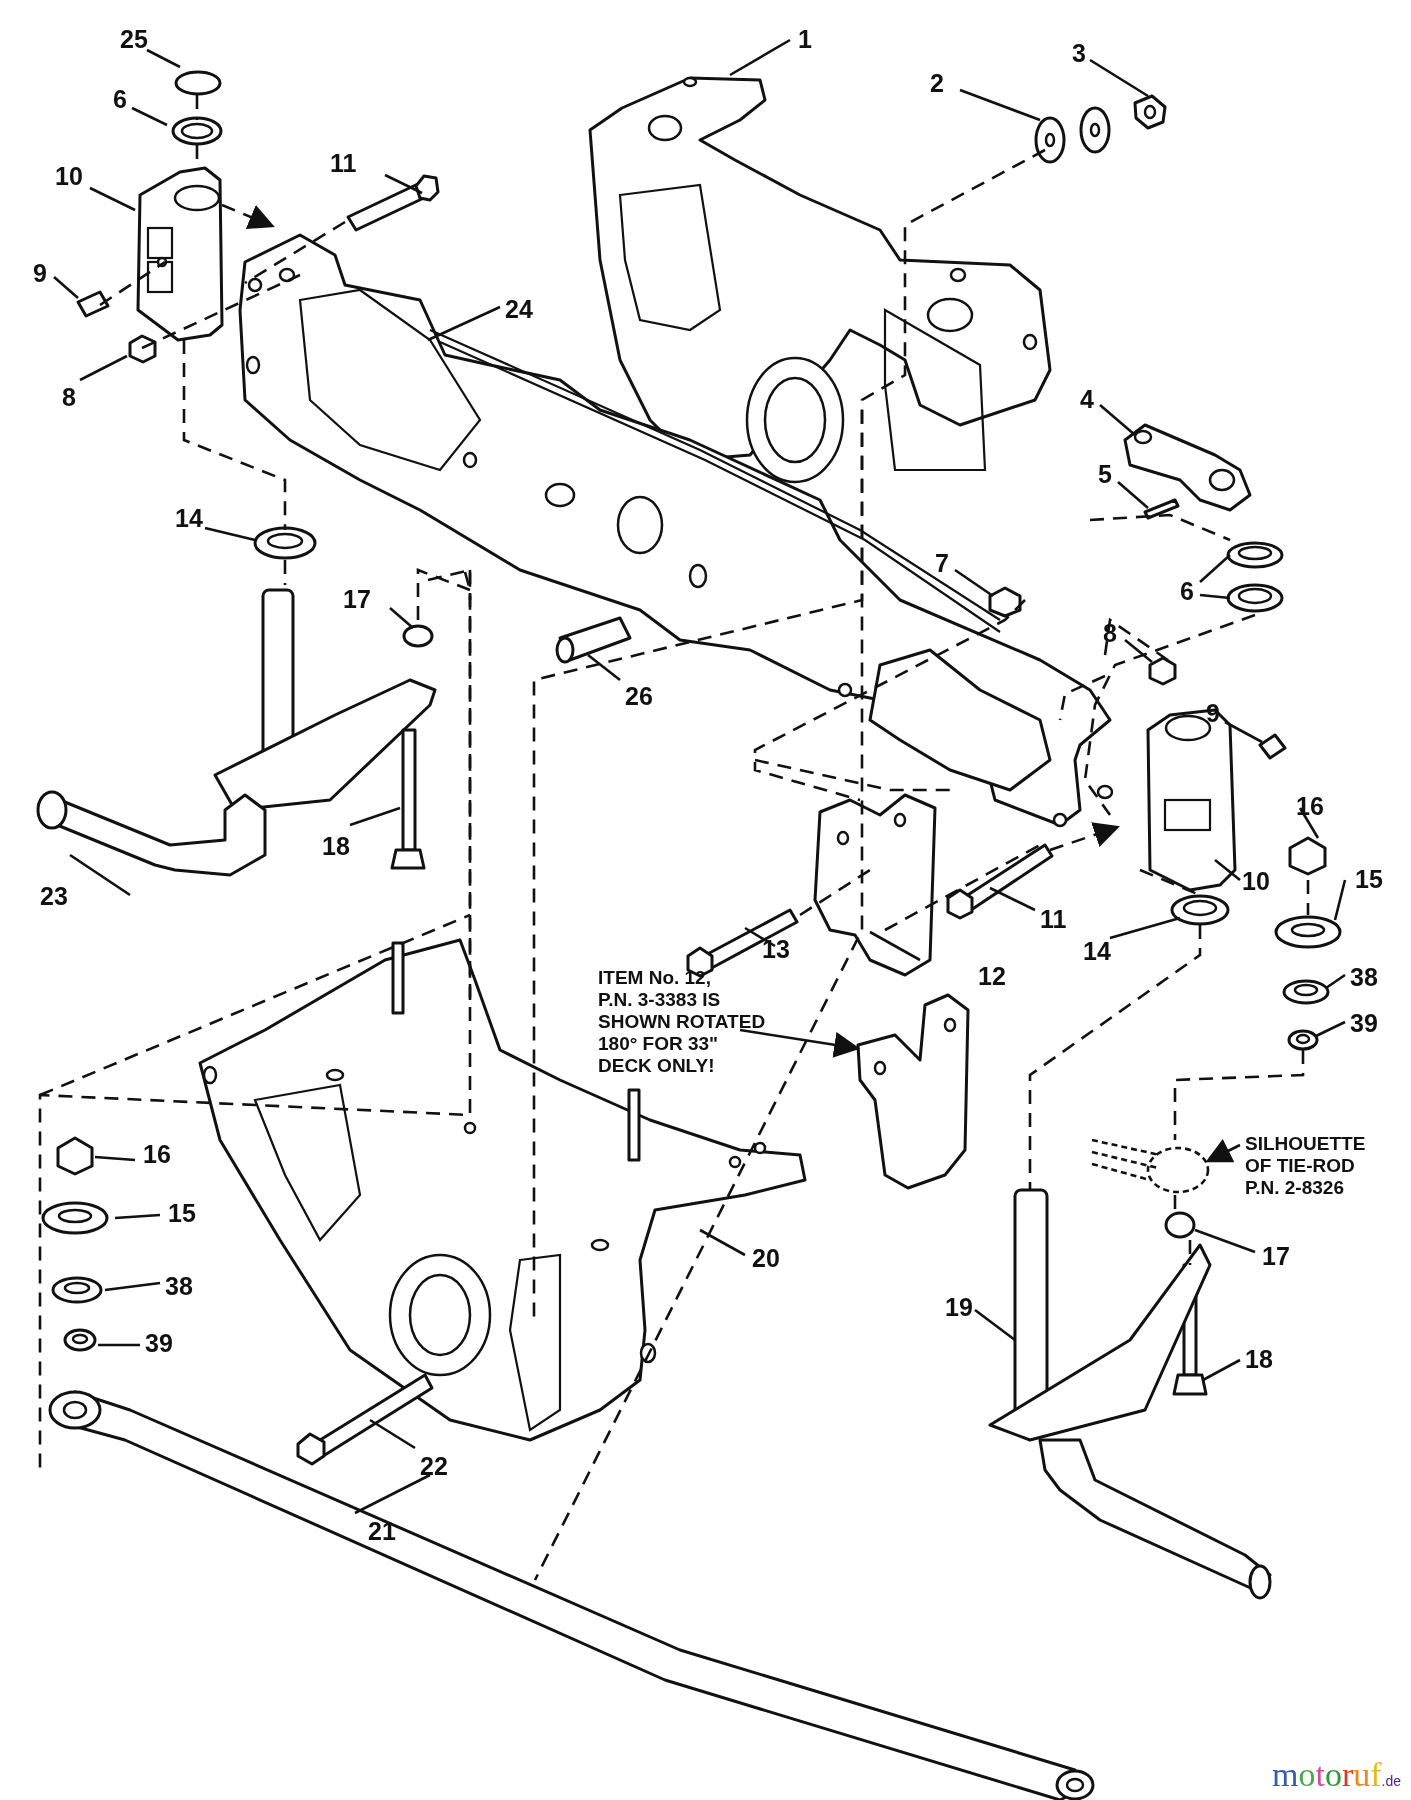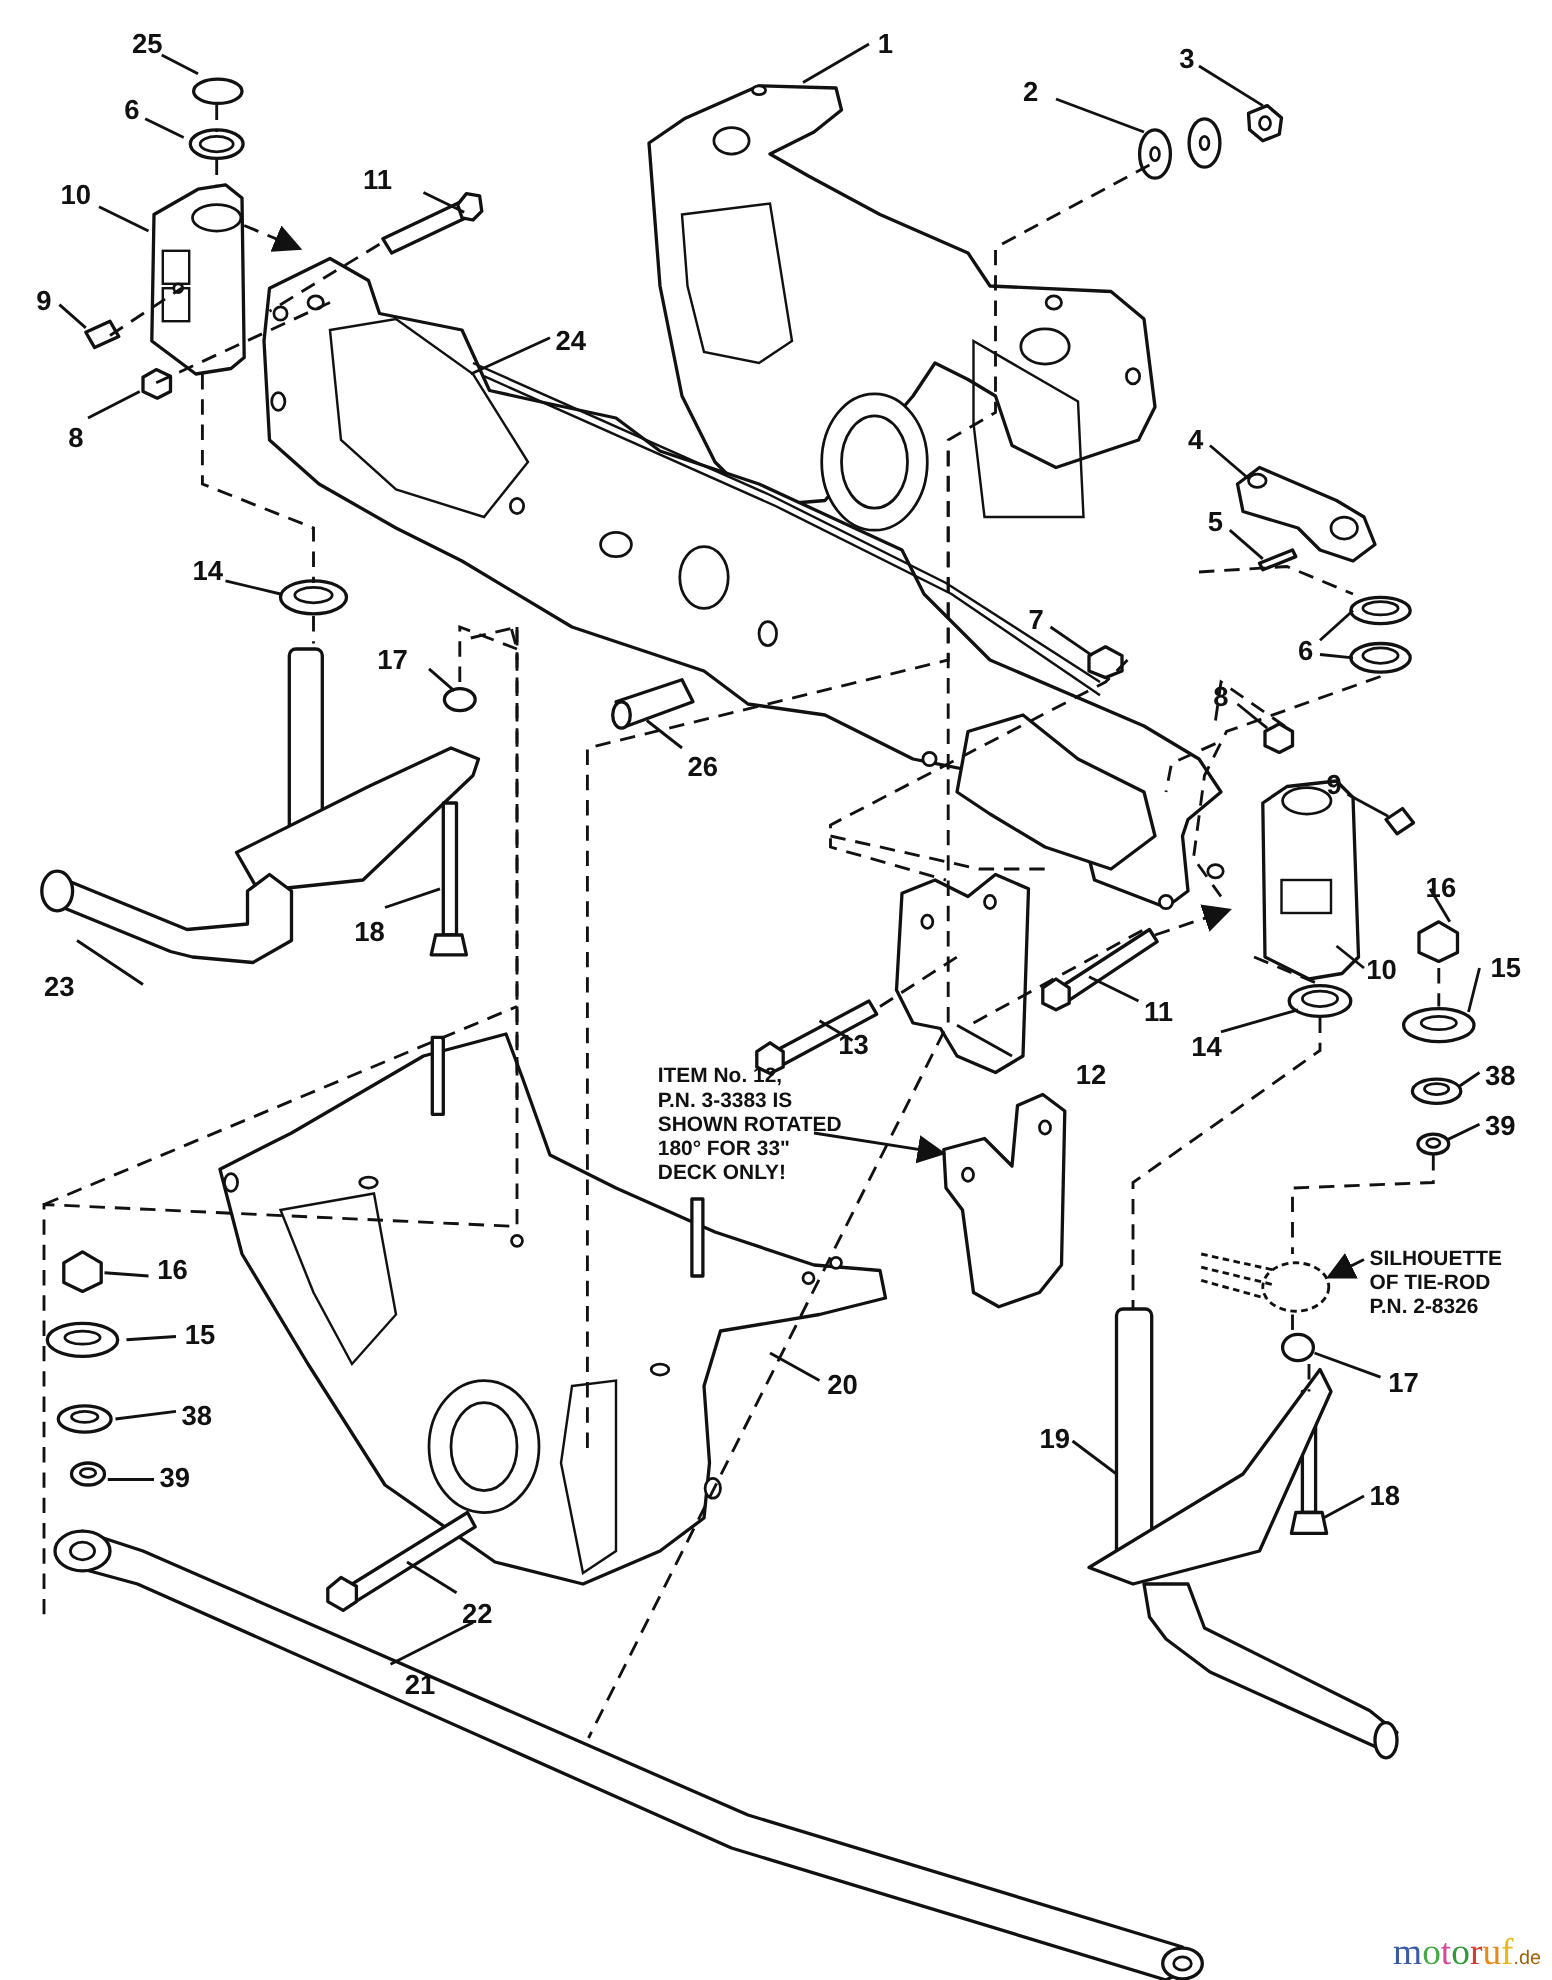--- a/index.html
+++ b/index.html
@@ -8,21 +8,21 @@
   .part { fill:#ffffff; stroke:#111111; stroke-width:3; stroke-linejoin:round; }
   .part-thin { fill:none; stroke:#111111; stroke-width:2.2; }
   .hole { fill:#ffffff; stroke:#111111; stroke-width:2.5; }
   .dash { fill:none; stroke:#111111; stroke-width:2.6; stroke-dasharray:14 9; }
   .leader { stroke:#111111; stroke-width:2.6; fill:none; }
   .arrow { fill:#111111; }
   .callout { font-family:"Liberation Sans", sans-serif; font-weight:bold; font-size:25px; fill:#111111; }
   .note { font-family:"Liberation Sans", sans-serif; font-weight:bold; font-size:19px; fill:#111111; }
   #watermark { position:absolute; right:10px; bottom:6px; font-family:"Liberation Serif", serif; font-size:34px; letter-spacing:0px; }
   #watermark span { display:inline-block; }
-  #watermark .suffix { font-family:"Liberation Sans", sans-serif; font-size:18px; color:#a16207;text-align:right; }
+  #watermark .suffix { font-family:"Liberation Sans", sans-serif; font-size:14px; color:#4c1d95;text-align:right; }
 </style>
 </head>
 <body>
 
 <svg id="diagram" viewBox="0 0 1411 1800" xmlns="http://www.w3.org/2000/svg">
   <defs>
     <marker id="arrowhead" markerWidth="10" markerHeight="10" refX="8" refY="5" orient="auto">
       <path d="M0,0 L10,5 L0,10 z" class="arrow"></path>
     </marker>
   </defs>

